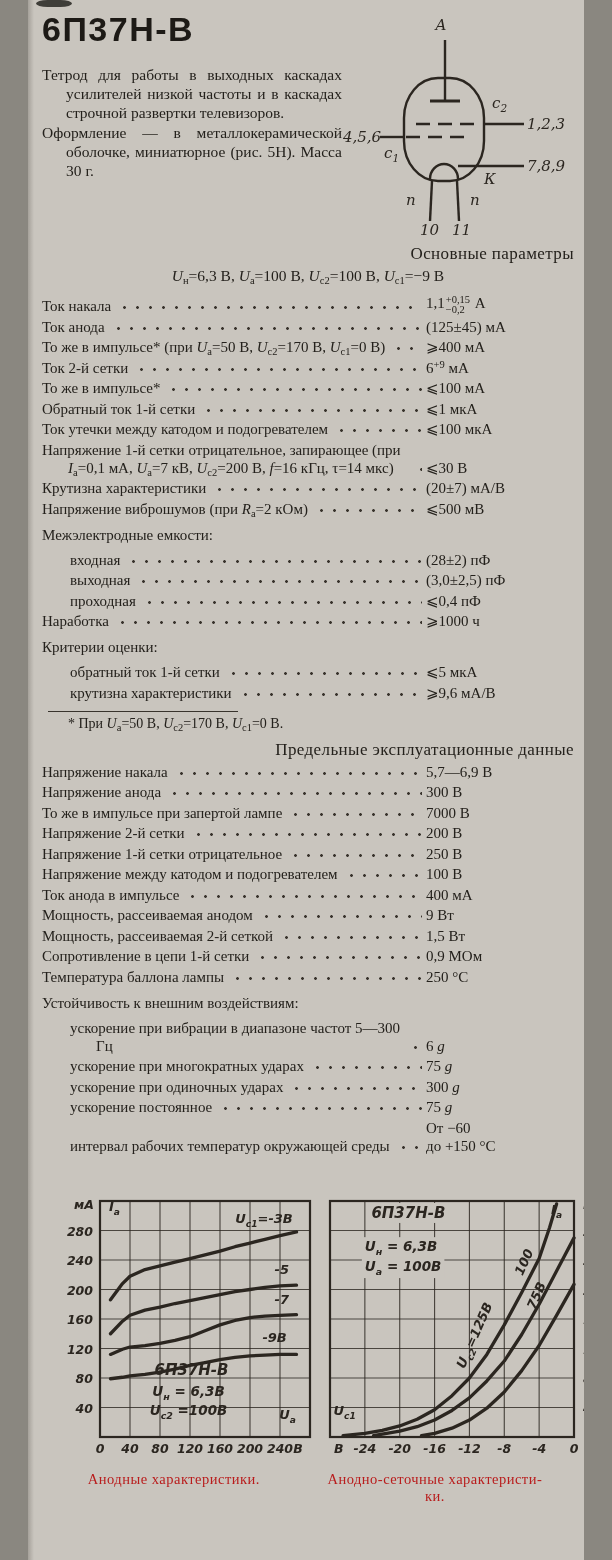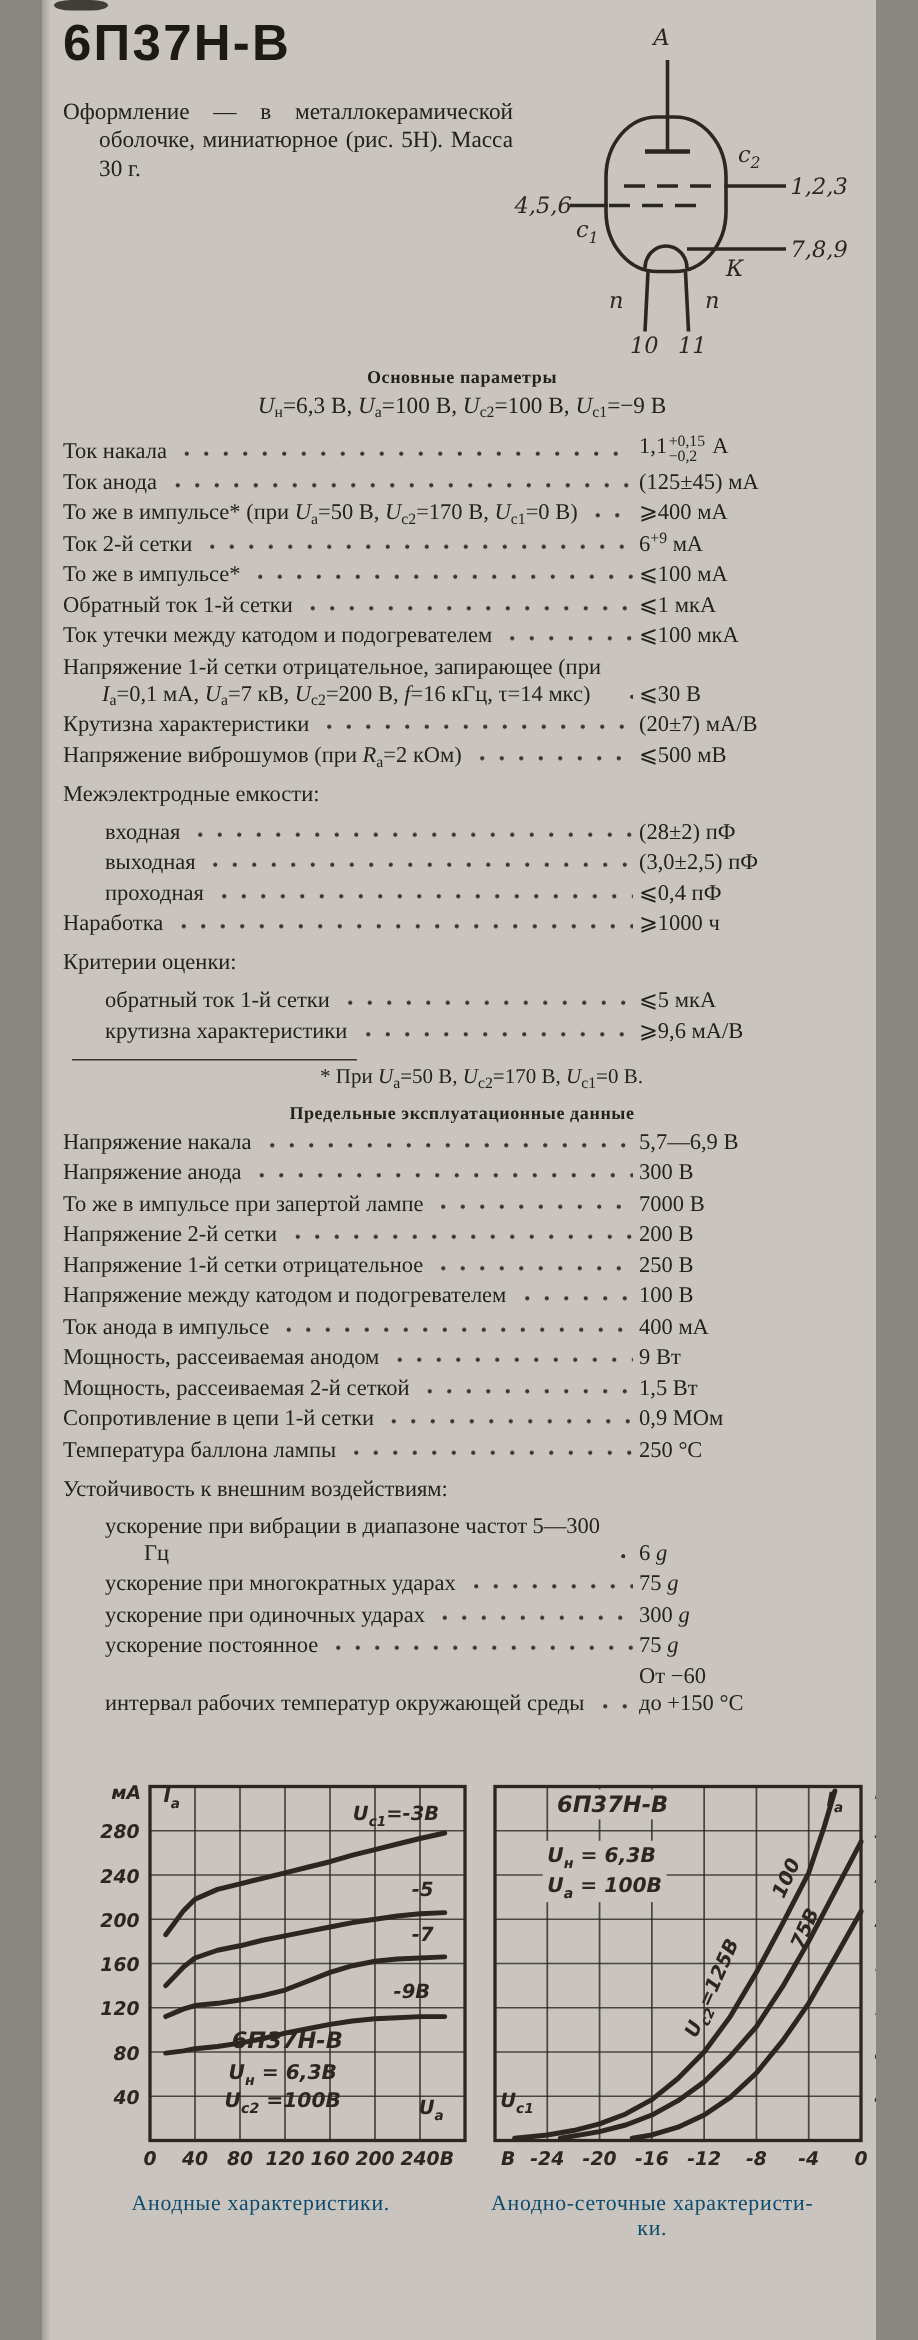--- a/index.html
+++ b/index.html
@@ -17,60 +17,61 @@
   h1.title{font-family:"Liberation Sans", sans-serif;font-weight:bold;
     font-size:34px;margin:2px 0 16px 0;letter-spacing:1.5px;color:#1d1a16;}
   .desc p{margin:0 0 1px 0;font-size:15.5px;line-height:19px;text-align:justify;
     padding-left:24px;text-indent:-24px;}
   .tube-wrap{flex:1;display:flex;justify-content:flex-end;}
   svg.tube{width:232px;height:228px;}
   .tube .ln{stroke:#2b2620;stroke-width:2.4;fill:none;}
   .tube .dash{stroke-dasharray:14 8;}
   .tube text{font-family:"DejaVu Serif", serif;font-style:italic;font-size:15px;fill:#2b2620;}
 
-  h2.section{font-size:12px;font-weight:bold;text-align:center;margin:8px 0 3px 0;letter-spacing:.4px;}
+  h2.section{font-size:17px;font-weight:normal;text-align:right;margin:8px 0 3px 0;letter-spacing:.4px;}
   .conditions{text-align:center;font-size:15.5px;margin:0 0 9px 0;}
 
   .rows{font-size:15px;line-height:18px;}
   .row{display:flex;align-items:flex-end;margin-bottom:2.5px;}
   .row .label{flex:0 1 auto;max-width:434px;padding-left:26px;text-indent:-26px;}
   .row.indent .label{margin-left:28px;}
   .leader{flex:1 1 14px;height:11px;margin:0 4px 2px 7px;
     background-image:radial-gradient(circle, #38332c 1.15px, rgba(56,51,44,0) 1.6px);
     background-size:13px 11px;background-position:0 65%;background-repeat:repeat-x;align-self:flex-end;}
   .value{flex:0 0 148px;}
   .subheading{margin:8px 0 7px 0;}
   sub{font-size:10.5px;vertical-align:-3px;line-height:0;}
   sup{font-size:10.5px;vertical-align:5px;line-height:0;}
   .stack{display:inline-block;vertical-align:-5px;line-height:1;margin:0 1px;}
   .stack span{display:block;font-size:10.5px;line-height:10px;}
 
-  .footnote{font-size:14px;margin:9px 0 4px 0;padding:5px 0 0 26px;position:relative;text-align:center;}
+  .footnote{font-size:14px;margin:9px 0 4px 0;padding:5px 0 0 26px;position:relative;}
   .footnote::before{content:"";position:absolute;top:0;left:6px;width:190px;border-top:1.6px solid #38332c;}
 
   .charts{display:flex;margin-top:36px;margin-left:10px;}
   .chart-box{position:relative;}
   svg.chart{display:block;}
   .chart text{font-family:"DejaVu Sans", sans-serif;font-style:italic;font-weight:bold;fill:#2b2620;}
-  .captions{display:flex;margin-left:10px;margin-top:6px;font-size:14.5px;color:#0c4a6e;letter-spacing:.5px;}
+  .captions{display:flex;margin-left:10px;margin-top:6px;font-size:14.5px;color:#b91c1c;letter-spacing:.5px;}
   .captions > div{text-align:center;line-height:17px;}
   .cap-left{width:268px;}
   .cap-right{width:306px;}
 </style>
 </head>
 <body>
 
 <div class="page">
   <div class="smudge"></div>
   <div class="edge-shade"></div>
 
   <div class="header-row">
     <div class="intro">
       <h1 class="title">6П37Н-В</h1>
       <div class="desc">
+        <p>Тетрод для работы в выходных каскадах усилителей низкой частоты и в каскадах строчной развертки телевизоров.</p>
         <p>Оформление — в металлокерамической оболочке, миниатюрное (рис. 5Н). Масса 30 г.</p>
       </div>
     </div>
     <div class="tube-wrap">
       <svg class="tube" viewBox="0 0 232 228">
 
         <rect class="ln" x="62" y="70" width="80" height="103" rx="34" ry="40"></rect>
 
         <line class="ln" x1="103" y1="32" x2="103" y2="93"></line>
         <line class="ln" x1="88" y1="93" x2="118" y2="93" style="stroke-width:3"></line>

